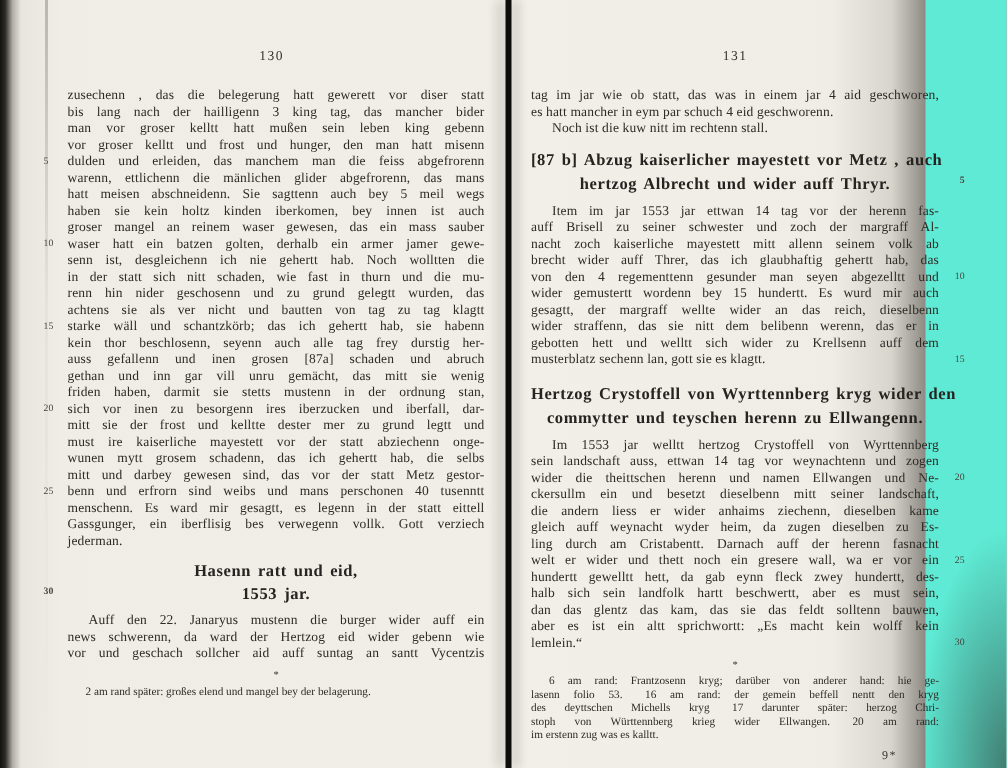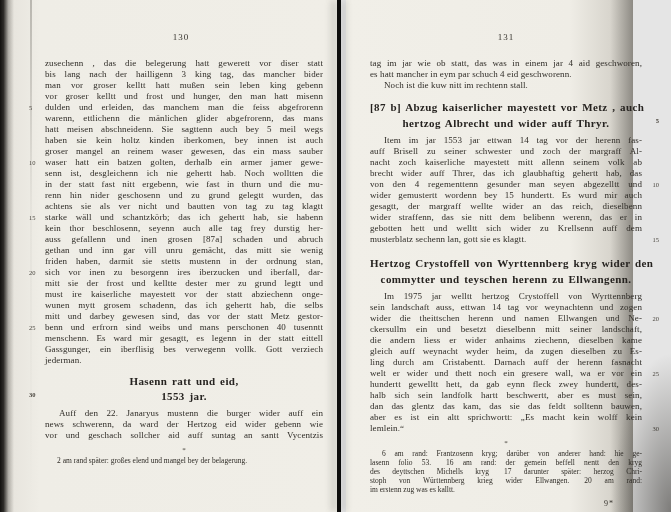--- a/index.html
+++ b/index.html
@@ -1,25 +1,25 @@
 <!DOCTYPE html>
 <html><head>
 <meta charset="utf-8">
 <style>
   * { margin:0; padding:0; box-sizing:border-box; }
   html,body { background:#b9b6b0; }
   .scan {
     position:relative; width:671px; height:512px; overflow:hidden;
-    background:#e5e5e5;
+    background:#5eead4;
     font-family:"Liberation Serif","DejaVu Serif",serif;
     color:#2f2c27;
   }
   .page { position:absolute; top:0; height:512px; }
   .page-left  { left:0;   width:337px; background:linear-gradient(90deg,#e4e1da 0%,#efede6 12%,#f0eee7 100%); }
-  .page-right { left:346px; width:287px; background:linear-gradient(90deg,#f1efe8 0%,#efede6 78%,#d8d5cd 92%,#8d8a83 100%); }
+  .page-right { left:330px; width:287px; background:linear-gradient(90deg,#f1efe8 0%,#efede6 78%,#d8d5cd 92%,#8d8a83 100%); }
   .edge-left {
     position:absolute; left:0; top:0; width:14px; height:512px; z-index:5;
     background:linear-gradient(90deg,#12110f 0%,#2e2c29 25%,rgba(110,107,100,.45) 60%,rgba(238,236,229,0) 100%);
   }
   .page-crease {
     position:absolute; left:30px; top:0; width:2px; height:512px; z-index:4;
     background:linear-gradient(180deg,rgba(90,87,80,.35),rgba(90,87,80,.05) 40%,rgba(90,87,80,0));
   }
   .gutter-line {
     position:absolute; left:337px; top:0; width:4px; height:512px; z-index:6;
@@ -87,21 +87,21 @@
           <div class="line"><span>bis lang nach der hailligenn 3 king tag, das mancher bider</span></div>
           <div class="line"><span>man vor groser kelltt hatt mußen sein leben king gebenn</span></div>
           <div class="line"><span>vor groser kelltt und frost und hunger, den man hatt misenn</span></div>
           <div class="line"><span class="mnum">5</span><span>dulden und erleiden, das manchem man die feiss abgefrorenn</span></div>
           <div class="line"><span>warenn, ettlichenn die mänlichen glider abgefrorenn, das mans</span></div>
           <div class="line"><span>hatt meisen abschneidenn. Sie sagttenn auch bey 5 meil wegs</span></div>
           <div class="line"><span>haben sie kein holtz kinden iberkomen, bey innen ist auch</span></div>
           <div class="line"><span>groser mangel an reinem waser gewesen, das ein mass sauber</span></div>
           <div class="line"><span class="mnum">10</span><span>waser hatt ein batzen golten, derhalb ein armer jamer gewe-</span></div>
           <div class="line"><span>senn ist, desgleichenn ich nie gehertt hab. Noch wolltten die</span></div>
-          <div class="line"><span>in der statt fast nitt ergebenn, wie fast in thurn und die mu-</span></div>
+          <div class="line"><span>in der statt sich nitt schaden, wie fast in thurn und die mu-</span></div>
           <div class="line"><span>renn hin nider geschosenn und zu grund gelegtt wurden, das</span></div>
           <div class="line"><span>achtens sie als ver nicht und bautten von tag zu tag klagtt</span></div>
           <div class="line"><span class="mnum">15</span><span>starke wäll und schantzkörb; das ich gehertt hab, sie habenn</span></div>
           <div class="line"><span>kein thor beschlosenn, seyenn auch alle tag frey durstig her-</span></div>
           <div class="line"><span>auss gefallenn und inen grosen [87a] schaden und abruch</span></div>
           <div class="line"><span>gethan und inn gar vill unru gemächt, das mitt sie wenig</span></div>
           <div class="line"><span>friden haben, darmit sie stetts mustenn in der ordnung stan,</span></div>
           <div class="line"><span class="mnum">20</span><span>sich vor inen zu besorgenn ires iberzucken und iberfall, dar-</span></div>
           <div class="line"><span>mitt sie der frost und kelltte dester mer zu grund legtt und</span></div>
           <div class="line"><span>must ire kaiserliche mayestett vor der statt abziechenn onge-</span></div>
@@ -151,21 +151,21 @@
           <div class="line"><span>gesagtt, der margraff wellte wider an das reich, dieselbenn</span></div>
           <div class="line"><span>wider straffenn, das sie nitt dem belibenn werenn, das er in</span></div>
           <div class="line"><span>gebotten hett und welltt sich wider zu Krellsenn auff dem</span></div>
           <div class="line last"><span class="mnum">15</span><span>musterblatz sechenn lan, gott sie es klagtt.</span></div>
         </div>
       <div class="chap-heading h2-gap">
           <div class="line"><span>Hertzog Crystoffell von Wyrttennberg kryg wider den</span></div>
           <div class="line"><span>commytter und teyschen herenn zu Ellwangenn.</span></div>
         </div>
       <div class="para">
-          <div class="line ind"><span>Im 1975 jar welltt hertzog Crystoffell von Wyrttennberg</span></div>
+          <div class="line ind"><span>Im 1553 jar welltt hertzog Crystoffell von Wyrttennberg</span></div>
           <div class="line"><span>sein landschaft auss, ettwan 14 tag vor weynachtenn und zogen</span></div>
           <div class="line"><span class="mnum">20</span><span>wider die theittschen herenn und namen Ellwangen und Ne-</span></div>
           <div class="line"><span>ckersullm ein und besetzt dieselbenn mitt seiner landschaft,</span></div>
           <div class="line"><span>die andern liess er wider anhaims ziechenn, dieselben kame</span></div>
           <div class="line"><span>gleich auff weynacht wyder heim, da zugen dieselben zu Es-</span></div>
           <div class="line"><span>ling durch am Cristabentt. Darnach auff der herenn fasnacht</span></div>
           <div class="line"><span class="mnum">25</span><span>welt er wider und thett noch ein gresere wall, wa er vor ein</span></div>
           <div class="line"><span>hundertt gewelltt hett, da gab eynn fleck zwey hundertt, des-</span></div>
           <div class="line"><span>halb sich sein landfolk hartt beschwertt, aber es must sein,</span></div>
           <div class="line"><span>dan das glentz das kam, das sie das feldt solltenn bauwen,</span></div>

